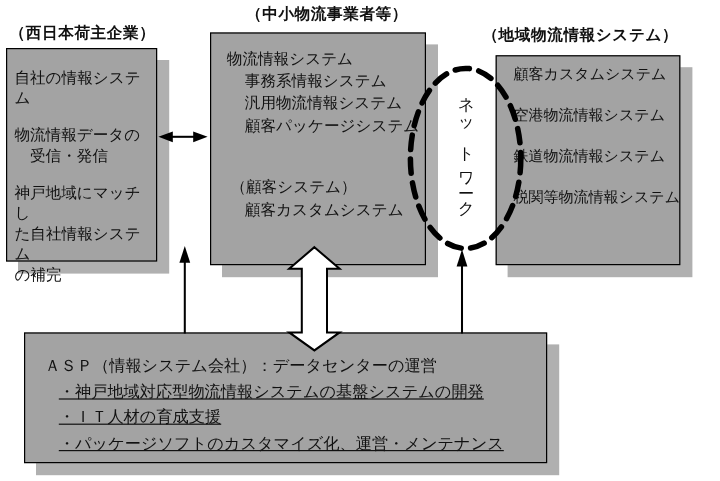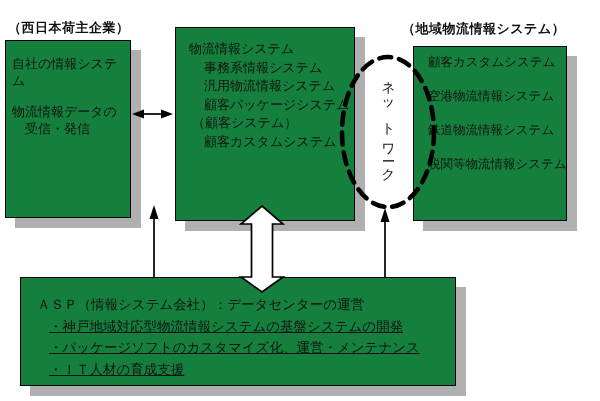--- a/index.html
+++ b/index.html
@@ -7,33 +7,33 @@
     position:relative;width:600px;height:401px;background:#ffffff;
     font-family:"Liberation Serif", serif;color:#111;overflow:hidden;
   }
   .hdr{
     position:absolute;font-size:13px;font-weight:600;letter-spacing:.5px;white-space:nowrap;
   }
   .hdr-left{left:8px;top:19px;}
   .hdr-mid{left:205px;top:3px;}
   .hdr-right{left:402px;top:20px;}
   .box{
-    position:absolute;background:#15803d;border:1.7px solid #000;
+    position:absolute;background:#a3a3a3;border:1.7px solid #000;
     box-shadow:10px 10px 0 0 #b0b0b0;box-sizing:border-box;
   }
   .box-shipper{left:5px;top:40px;width:126px;height:178px;padding:15px 5px 0 6px;
-    font-size:13px;line-height:17px;font-family:Liberation Mono, monospace;}
+    font-size:13px;line-height:17px;}
   .box-shipper .para{white-space:pre-line;}
   .box-shipper .para + .para{margin-top:14px;}
   .box-logistics{left:175px;top:27px;width:180px;height:194px;padding:12px 0 0 13px;
     font-size:13px;line-height:18.5px;}
   .box-logistics .ln{white-space:nowrap;}
   .ind-a{padding-left:3px;}
   .ind-b{padding-left:15px;}
-  .gap-top{}
+  .gap-top{margin-top:33px;}
   .box-regional{left:413px;top:46px;width:154px;height:175px;padding:7px 0 0 14px;
     font-size:12.5px;line-height:16px;}
   .box-regional .rline{white-space:nowrap;}
   .box-regional .rline + .rline{margin-top:18px;}
   .box-asp{left:20px;top:277px;width:436px;height:109px;padding:16px 0 0 16px;
     font-size:13.5px;line-height:21.5px;}
   .box-asp .bullet{padding-left:12px;white-space:nowrap;text-decoration:underline;}
   .box-asp .aline{white-space:nowrap;}
   .overlay{position:absolute;left:0;top:0;width:600px;height:401px;pointer-events:none;}
   .network-label{
@@ -41,26 +41,30 @@
     writing-mode:vertical-rl;text-orientation:mixed;
     font-size:13.5px;letter-spacing:5px;font-weight:500;white-space:nowrap;
   }
 </style>
 </head>
 <body>
 
 <div class="canvas">
 
   <div class="hdr hdr-left">（西日本荷主企業）</div>
+  <div class="hdr hdr-mid">（中小物流事業者等）</div>
   <div class="hdr hdr-right">（地域物流情報システム）</div>
 
   <div class="box box-shipper">
     <div class="para">自社の情報システム</div>
     <div class="para">物流情報データの
 　受信・発信</div>
+    <div class="para">神戸地域にマッチし
+た自社情報システム
+の補完</div>
   </div>
 
   <div class="box box-logistics">
     <div class="ln">物流情報システム</div>
     <div class="ln ind-b">事務系情報システム</div>
     <div class="ln ind-b">汎用物流情報システム</div>
     <div class="ln ind-b">顧客パッケージシステム</div>
     <div class="ln ind-a gap-top">（顧客システム）</div>
     <div class="ln ind-b">顧客カスタムシステム</div>
   </div>
@@ -68,22 +72,22 @@
   <div class="box box-regional">
     <div class="rline">顧客カスタムシステム</div>
     <div class="rline">空港物流情報システム</div>
     <div class="rline">鉄道物流情報システム</div>
     <div class="rline">税関等物流情報システム</div>
   </div>
 
   <div class="box box-asp">
     <div class="aline">ＡＳＰ（情報システム会社）：データセンターの運営</div>
     <div class="bullet">・神戸地域対応型物流情報システムの基盤システムの開発</div>
+    <div class="bullet">・ＩＴ人材の育成支援</div>
     <div class="bullet">・パッケージソフトのカスタマイズ化、運営・メンテナンス</div>
-    <div class="bullet">・ＩＴ人材の育成支援</div>
   </div>
 
   <svg class="overlay" viewBox="0 0 600 401" xmlns="http://www.w3.org/2000/svg">
 
     <g>
       <line x1="141" y1="114" x2="164" y2="114" stroke="#000" stroke-width="1.7"></line>
       <polygon points="132,114 144,109.5 144,118.5" fill="#000"></polygon>
       <polygon points="173,114 161,109.5 161,118.5" fill="#000"></polygon>
     </g>
 

